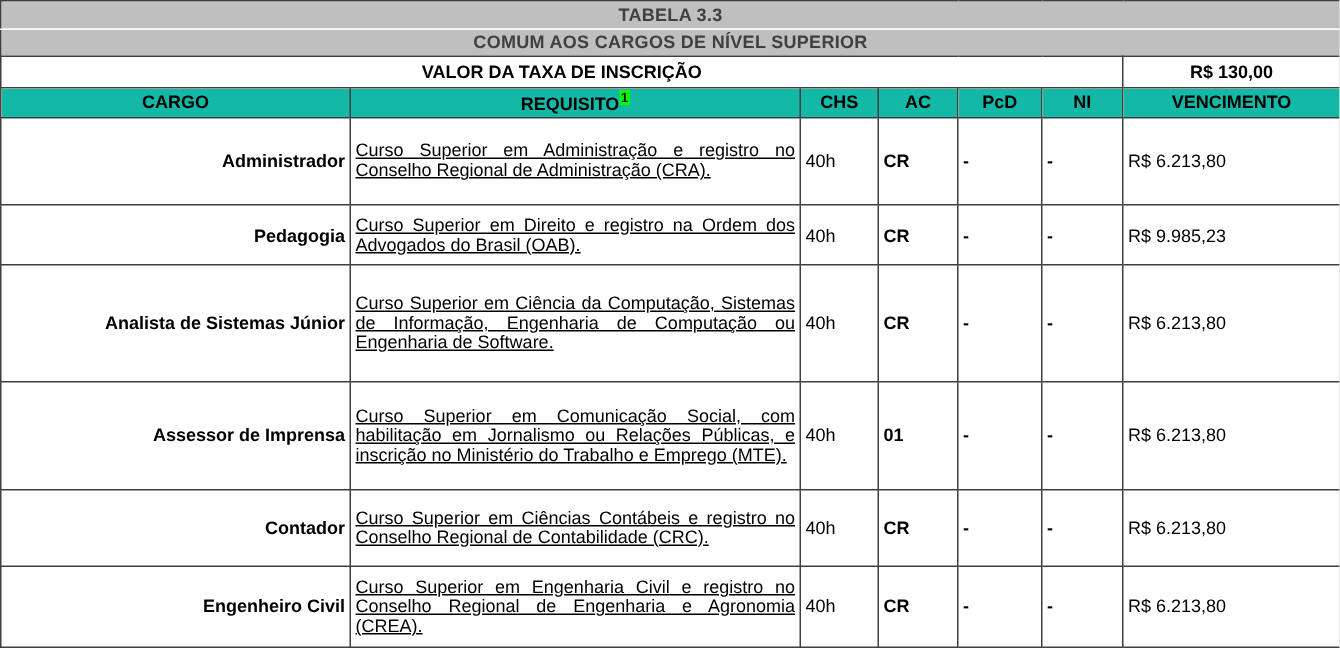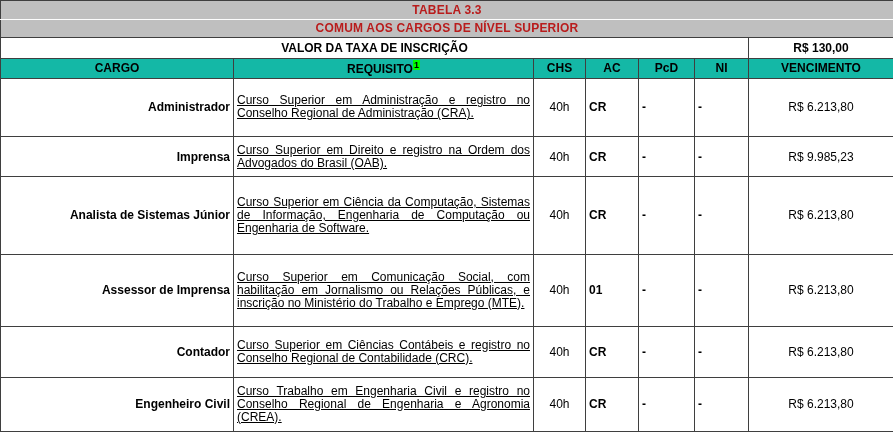--- a/index.html
+++ b/index.html
@@ -13,42 +13,42 @@
   }
   table.doc td{
     border:1px solid #3f3f3f;
     padding:0 3px;
     vertical-align:middle;
     overflow:hidden;
     font-size:12px;
   }
   
   tr.band-gray td{
-    background:#bfbfbf;color:#b91c1c;font-weight:bold;
+    background:#bfbfbf;color:#404040;font-weight:bold;
     text-align:center;letter-spacing:.2px;
   }
   tr.band-gray.first td{border-bottom:1px solid #fdfdfd;}
   
   tr.fee-row td{font-weight:bold;text-align:center;background:#fff;}
   
   tr.band-light td{background:#f2f2f2;font-weight:bold;text-align:center;}
   
   tr.head-row td{font-weight:bold;text-align:center;background:#14b8a6;}
   sup.hl{
     background:#00ff00;color:#000;
     font-weight:bold;font-size:9px;line-height:1;
     padding:0 1px;
   }
   
   td.cargo{text-align:right;font-weight:bold;}
   td.req{
     text-align:justify;line-height:13px;padding:2px 6px;text-decoration:underline;
   }
   td.req.center{text-align:center;padding:0 3px;}
-  td.c{text-align:center;}
+  td.c{text-align:left;}
   td.b{font-weight:bold;text-align:left;margin-top:24px;}
 </style>
 </head>
 <body>
 
 <div class="page">
   <table class="doc">
     <colgroup>
       <col style="width:233px">
       <col style="width:300px">
@@ -88,21 +88,21 @@
       <td class="cargo">Administrador</td>
       <td class="req">Curso Superior em Administração e registro no Conselho Regional de Administração (CRA).</td>
       <td class="c">40h</td>
       <td class="b">CR</td>
       <td class="b">-</td>
       <td class="b">-</td>
       <td class="c">R$ 6.213,80</td>
     </tr>
 
     <tr style="height:36px">
-      <td class="cargo">Imprensa</td>
+      <td class="cargo">Pedagogia</td>
       <td class="req">Curso Superior em Direito e registro na Ordem dos Advogados do Brasil (OAB).</td>
       <td class="c">40h</td>
       <td class="b">CR</td>
       <td class="b">-</td>
       <td class="b">-</td>
       <td class="c">R$ 9.985,23</td>
     </tr>
 
     <tr style="height:70px">
       <td class="cargo">Analista de Sistemas Júnior</td>
@@ -129,21 +129,21 @@
       <td class="req">Curso Superior em Ciências Contábeis e registro no Conselho Regional de Contabilidade (CRC).</td>
       <td class="c">40h</td>
       <td class="b">CR</td>
       <td class="b">-</td>
       <td class="b">-</td>
       <td class="c">R$ 6.213,80</td>
     </tr>
 
     <tr style="height:49px">
       <td class="cargo">Engenheiro Civil</td>
-      <td class="req">Curso Trabalho em Engenharia Civil e registro no Conselho Regional de Engenharia e Agronomia (CREA).</td>
+      <td class="req">Curso Superior em Engenharia Civil e registro no Conselho Regional de Engenharia e Agronomia (CREA).</td>
       <td class="c">40h</td>
       <td class="b">CR</td>
       <td class="b">-</td>
       <td class="b">-</td>
       <td class="c">R$ 6.213,80</td>
     </tr>
 
   </tbody>
     </table>
 </div>

